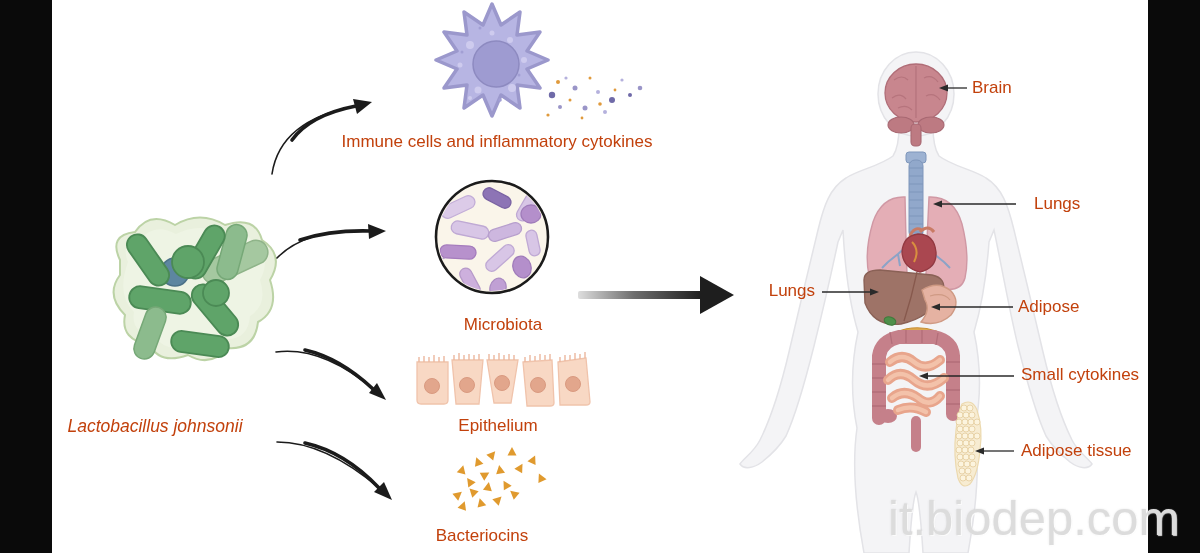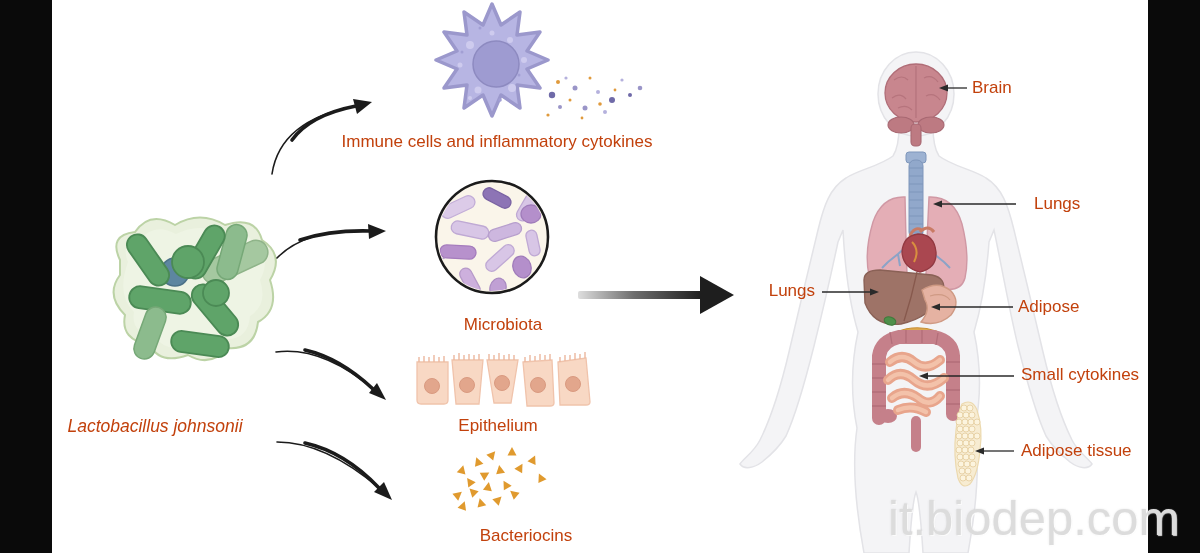--- a/index.html
+++ b/index.html
@@ -311,21 +311,21 @@
       <polygon points="700,276 734,295 700,314" fill="#1e1e1e"></polygon>
     </g>
   </svg>
 
   <div class="lbl center" style="left:497px;top:133px;text-align:right;">Immune cells and inflammatory cytokines</div>
 
   <div class="lbl center" style="left:503px;top:316px;">Microbiota</div>
 
   <div class="lbl center" style="left:498px;top:417px;">Epithelium</div>
 
-  <div class="lbl center" style="left:526px;top:527px;">Bacteriocins</div>
+  <div class="lbl center" style="left:482px;top:527px;">Bacteriocins</div>
 
   <div class="lbl center italic" style="left:155px;top:381px;">Lactobacillus johnsonii</div>
 
   <div class="lbl" style="left:972px;top:79px;">Brain</div>
 
   <div class="lbl" style="left:1034px;top:195px;">Lungs</div>
 
   <div class="lbl right" style="left:763px;top:282px;width:52px;">Lungs</div>
 
   <div class="lbl" style="left:1018px;top:298px;">Adipose</div>

